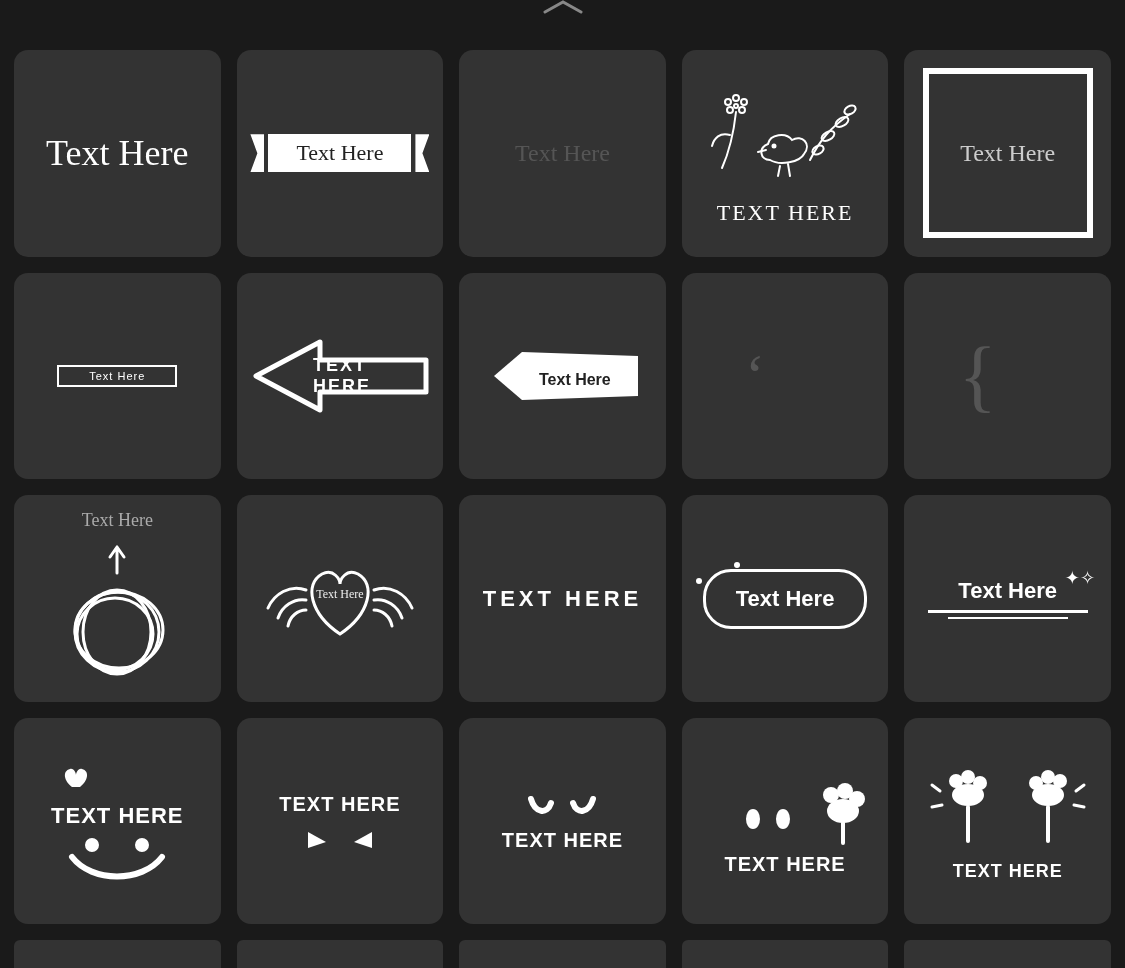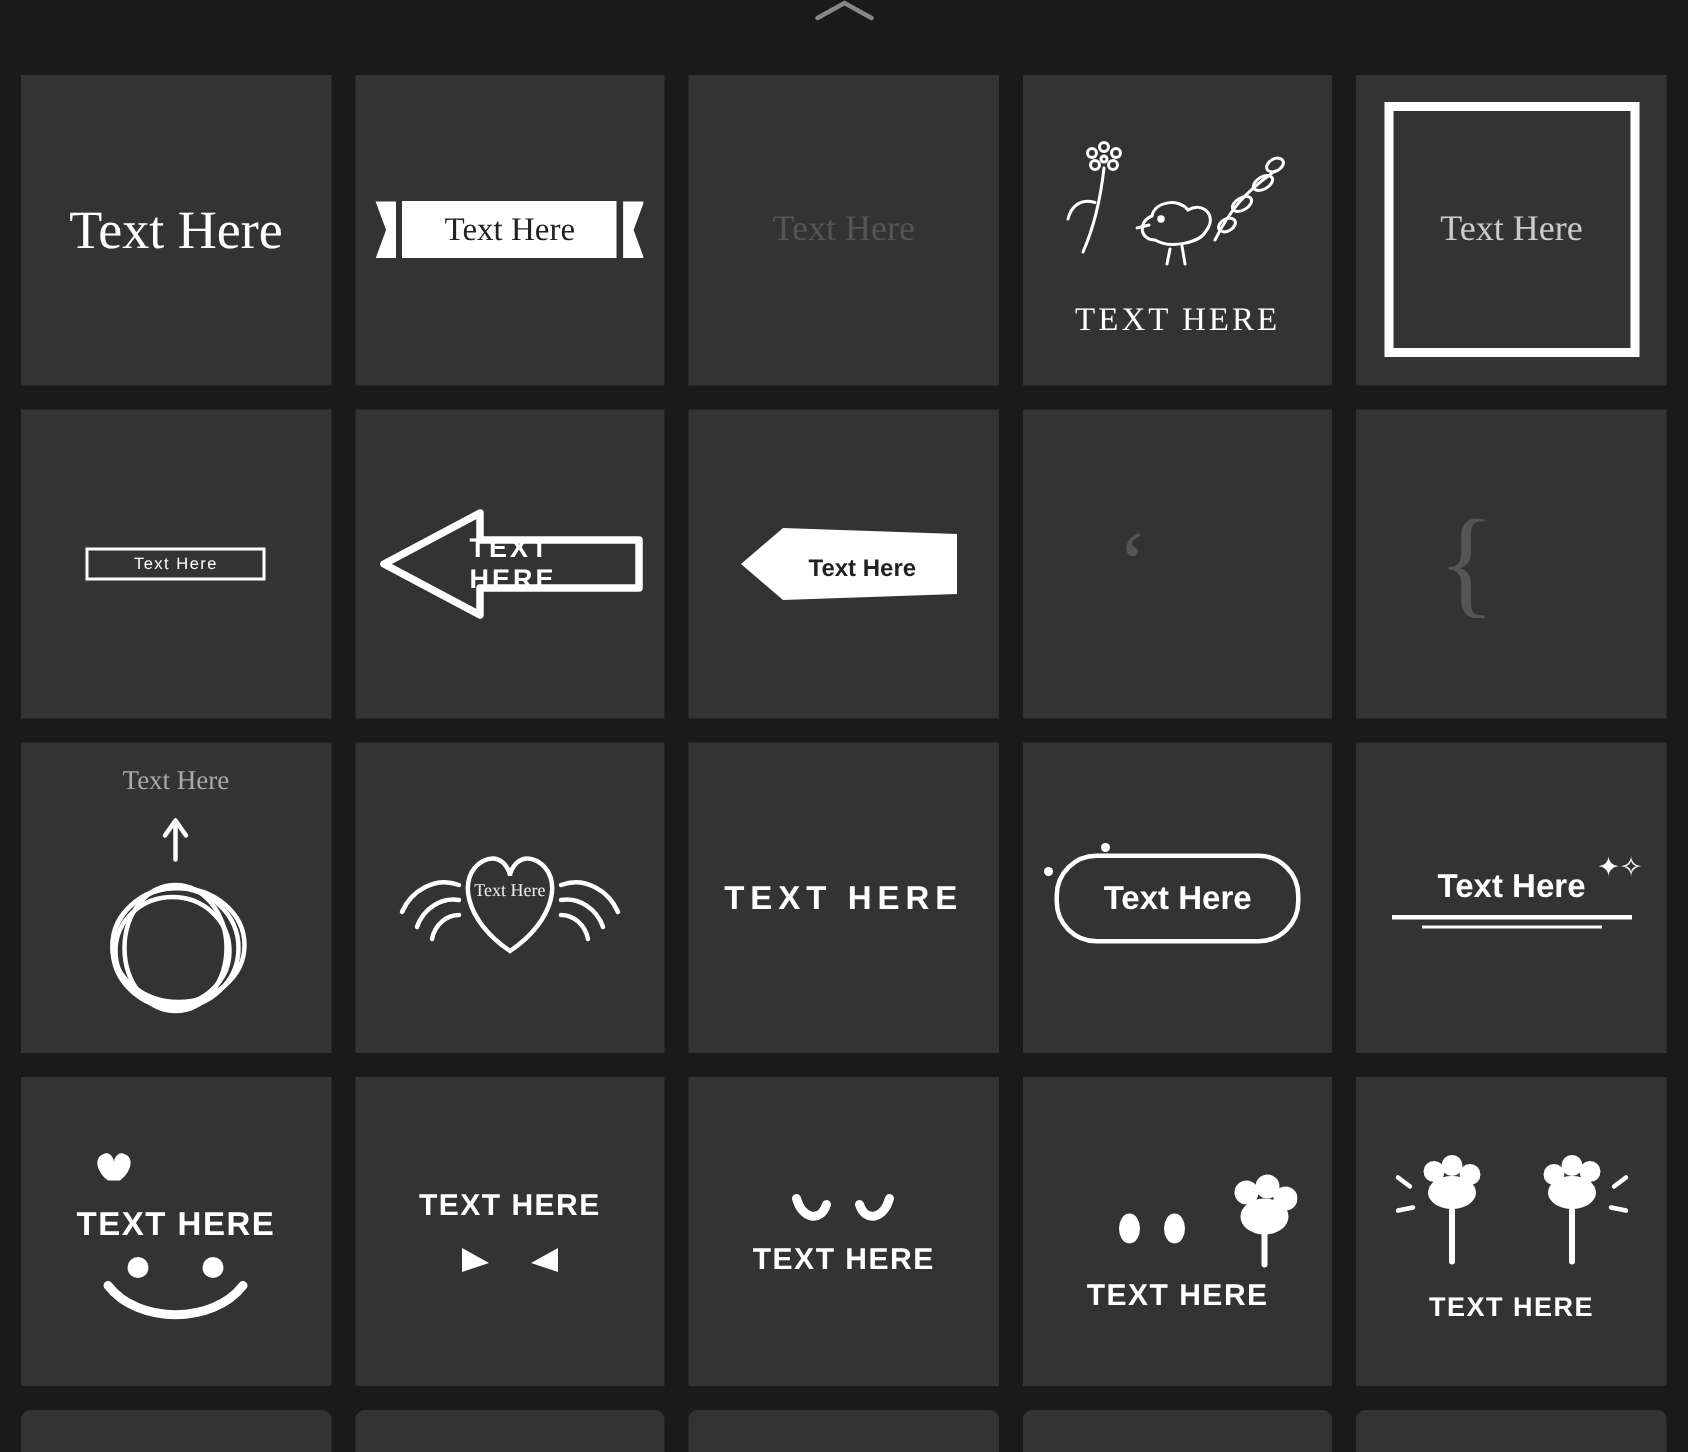--- a/index.html
+++ b/index.html
@@ -30,21 +30,21 @@
     overflow: hidden;
     padding: 30px 14px 0 14px;
   }
   .grid {
     display: grid;
     grid-template-columns: repeat(5, 1fr);
     gap: 16px;
   }
   .tile {
     background: #333333;
-    border-radius: 0;
+    border-radius: 14px;
     aspect-ratio: 1 / 1;
     display: flex;
     align-items: center;
     justify-content: center;
     position: relative;
     overflow: hidden;
     cursor: pointer;
   }
   .tile .content {
     width: 100%;

